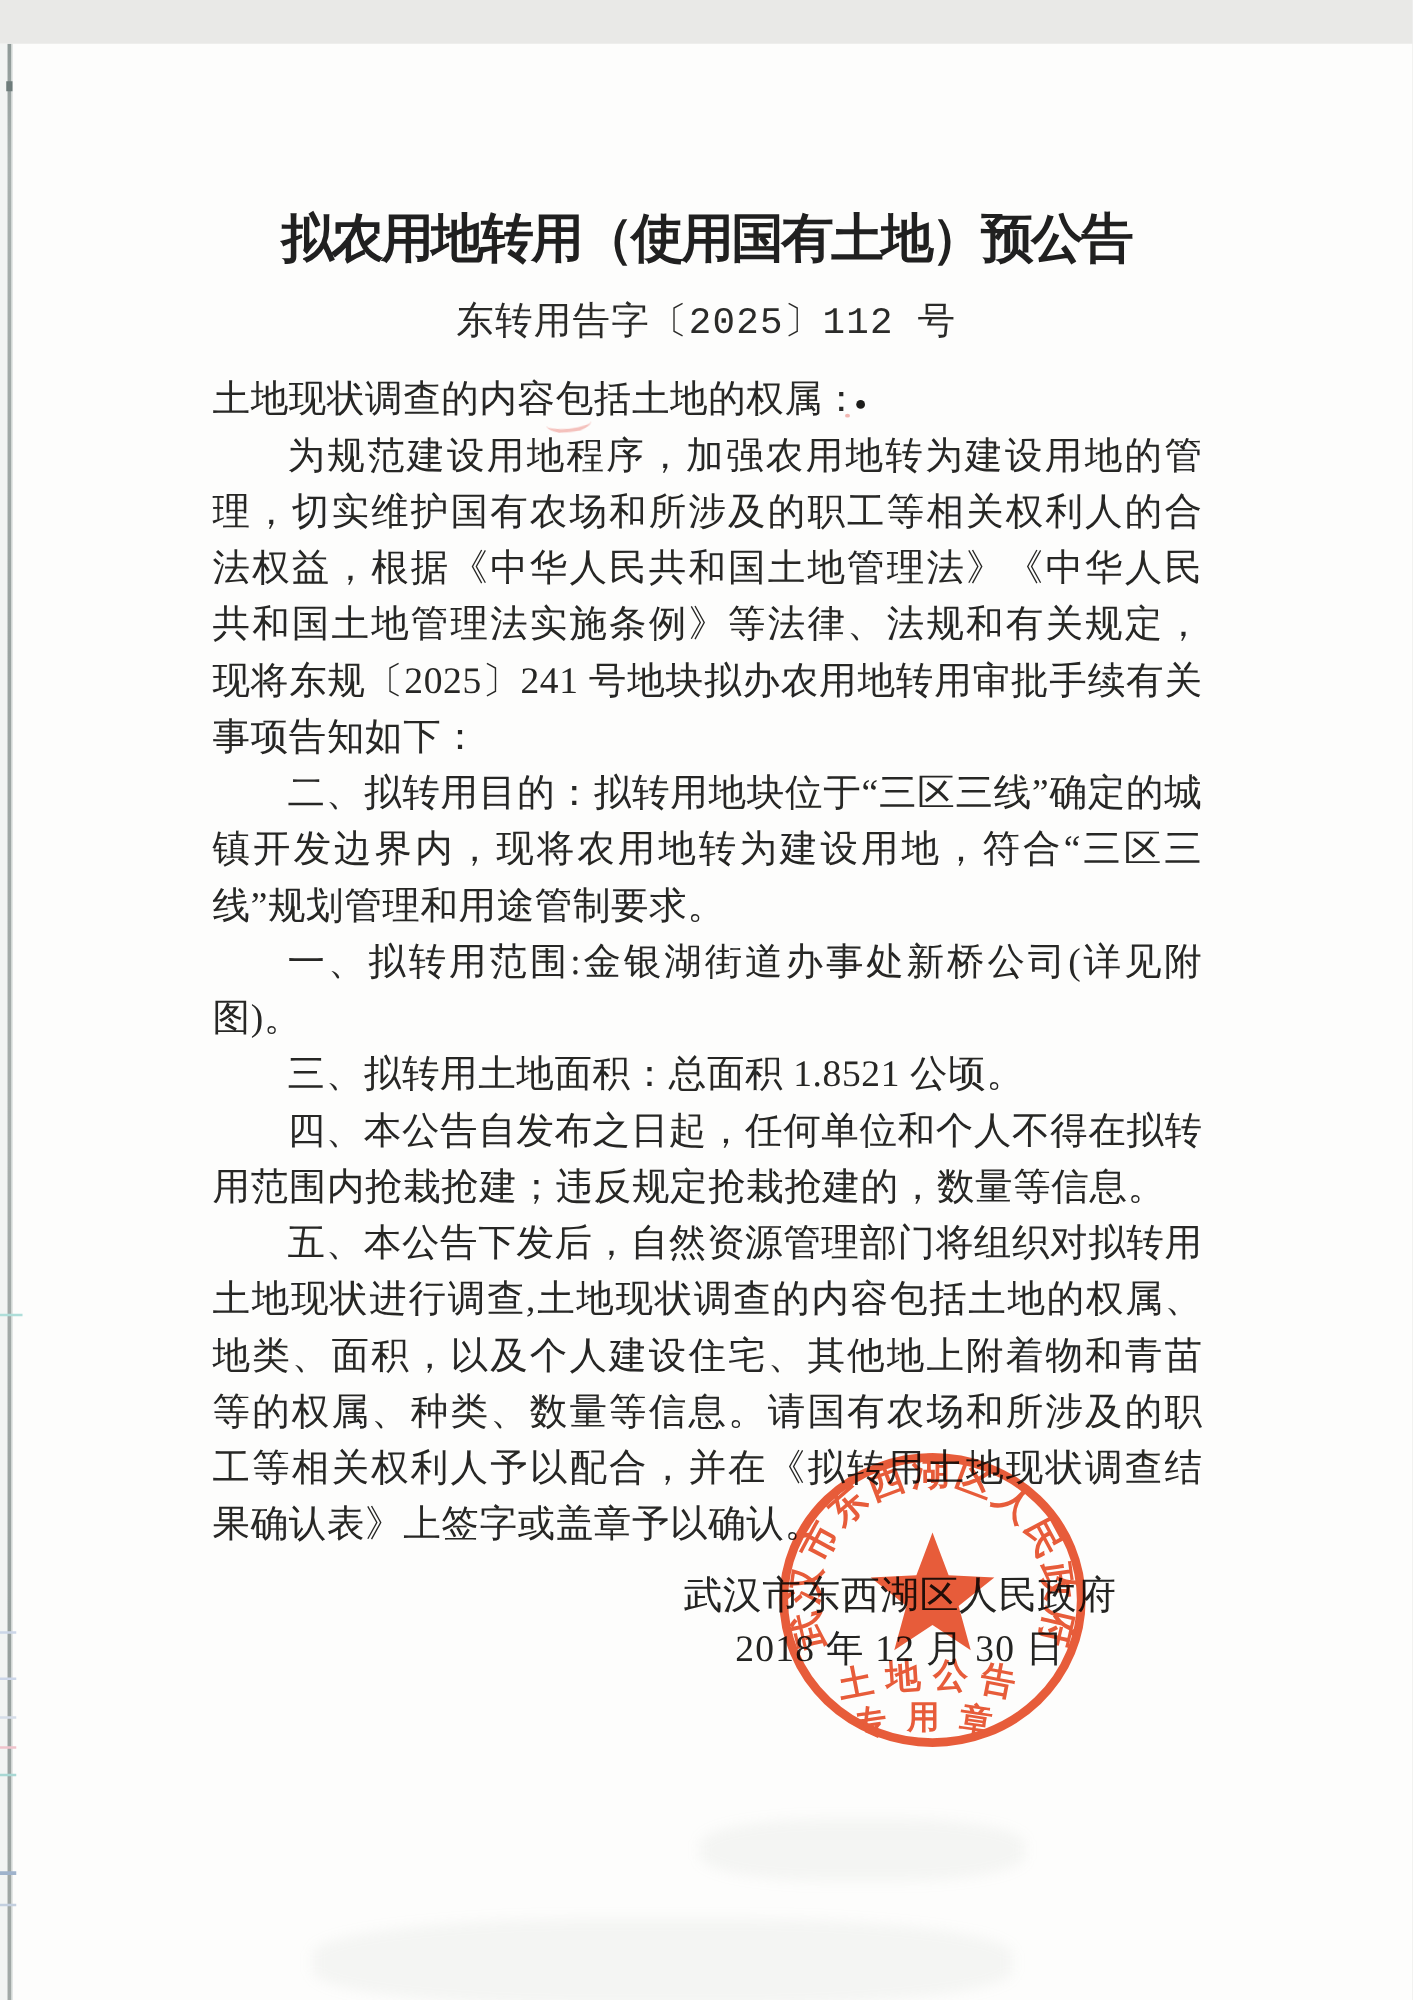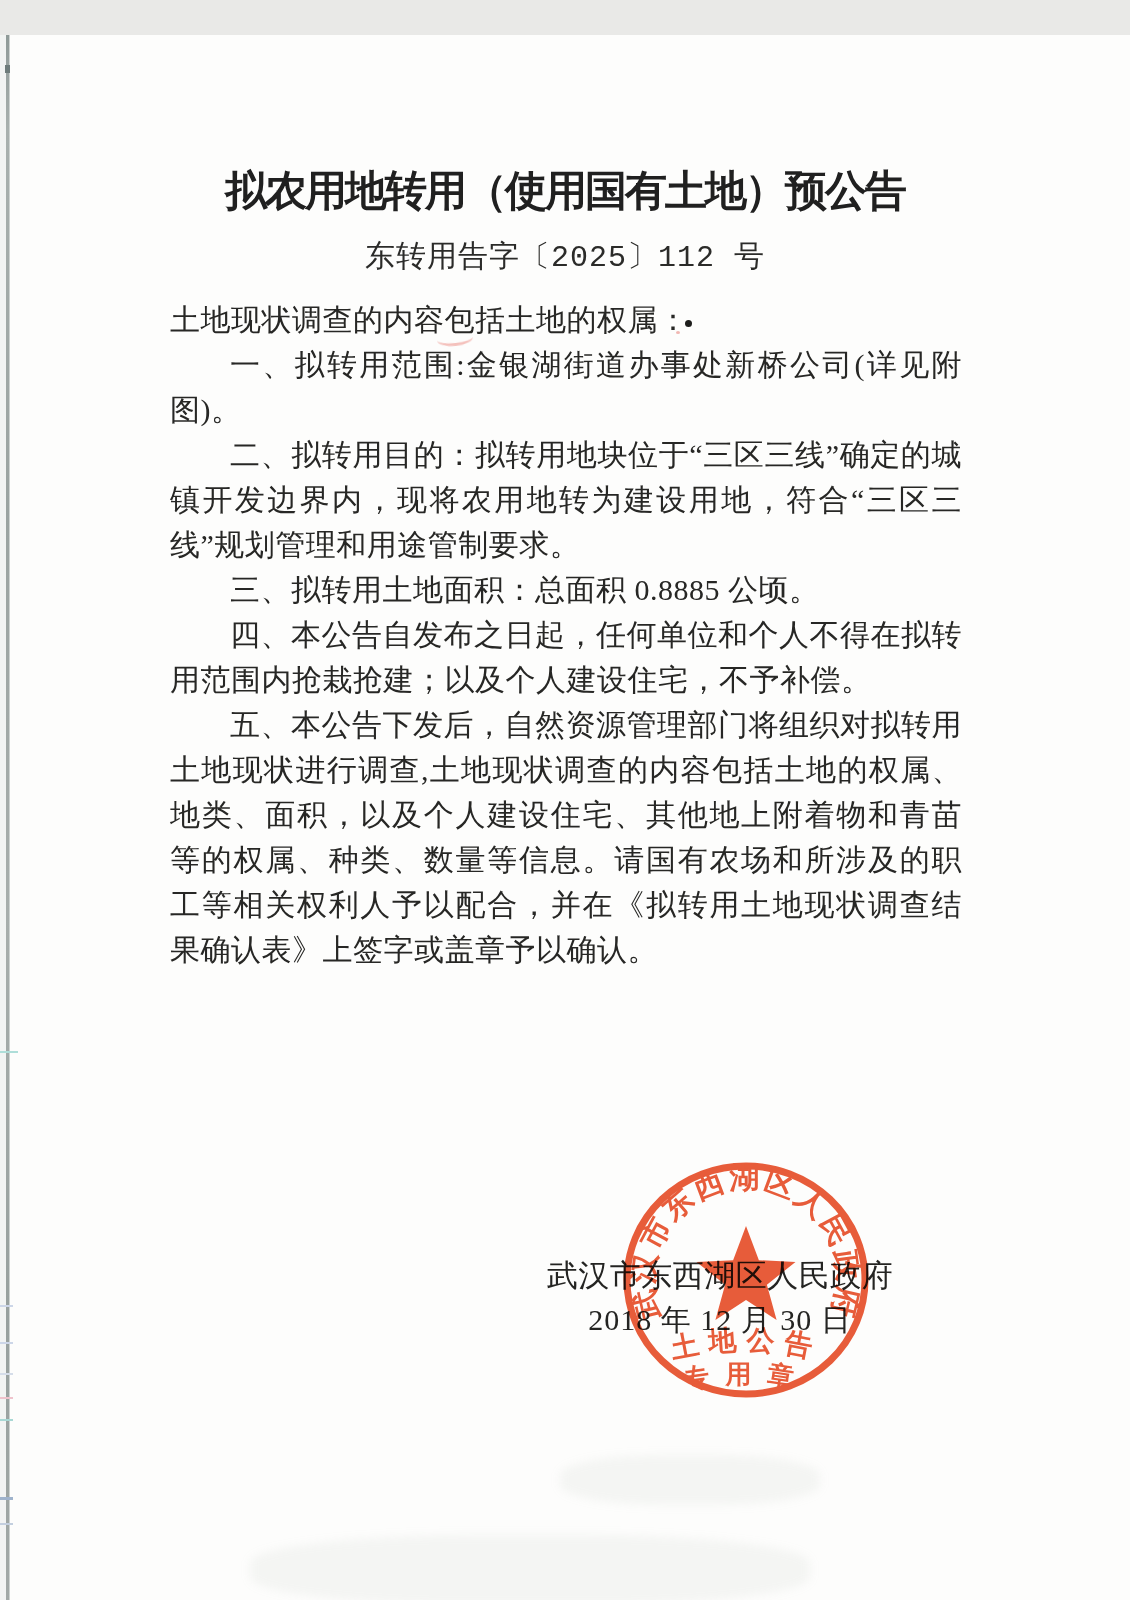--- a/index.html
+++ b/index.html
@@ -75,24 +75,25 @@
   <div class="stub" style="top:1362px;width:13px;height:2px;background:#efc3cc;"></div>
   <div class="stub" style="top:1384px;width:13px;height:2px;background:#a8d8d4;"></div>
   <div class="stub" style="top:1462px;width:13px;height:3px;background:#9fb3cc;"></div>
   <div class="stub" style="top:1488px;width:13px;height:2px;background:#c3cfdf;"></div>
 
   <div class="doc-title">拟农用地转用（使用国有土地）预公告</div>
   <div class="doc-number">东转用告字〔2025〕112 号</div>
 
   <div class="body-text">
     <p>土地现状调查的内容包括土地的权属：</p>
+    <p class="indent">为规范建设用地程序，加强农用地转为建设用地的管理，切实维护国有农场和所涉及的职工等相关权利人的合法权益，根据《中华人民共和国土地管理法》《中华人民共和国土地管理法实施条例》等法律、法规和有关规定，现将东规〔2025〕241 号地块拟办农用地转用审批手续有关事项告知如下：</p>
+    <p class="indent">二、拟转用目的：拟转用地块位于“三区三线”确定的城镇开发边界内，现将农用地转为建设用地，符合“三区三线”规划管理和用途管制要求。</p>
     <p class="indent">一、拟转用范围:金银湖街道办事处新桥公司(详见附图)。</p>
-    <p class="indent">二、拟转用目的：拟转用地块位于“三区三线”确定的城镇开发边界内，现将农用地转为建设用地，符合“三区三线”规划管理和用途管制要求。</p>
-    <p class="indent">三、拟转用土地面积：总面积 0.8885 公顷。</p>
-    <p class="indent">四、本公告自发布之日起，任何单位和个人不得在拟转用范围内抢栽抢建；以及个人建设住宅，不予补偿。</p>
+    <p class="indent">三、拟转用土地面积：总面积 1.8521 公顷。</p>
+    <p class="indent">四、本公告自发布之日起，任何单位和个人不得在拟转用范围内抢栽抢建；违反规定抢栽抢建的，数量等信息。</p>
     <p class="indent">五、本公告下发后，自然资源管理部门将组织对拟转用土地现状进行调查,土地现状调查的内容包括土地的权属、地类、面积，以及个人建设住宅、其他地上附着物和青苗等的权属、种类、数量等信息。请国有农场和所涉及的职工等相关权利人予以配合，并在《拟转用土地现状调查结果确认表》上签字或盖章予以确认。</p>
   </div>
 
   <div class="speck" style="left:685px;top:285px;width:7px;height:7px;background:#1d1d1b;"></div>
   <div class="speck" style="left:676px;top:296px;width:4px;height:3px;background:rgba(231,126,116,0.55);"></div>
   <div class="pink-squiggle"></div>
 
   <div class="signature-block">
     <div class="sig-issuer">武汉市东西湖区人民政府</div>
     <div class="sig-date">2018 年 12 月 30 日</div>

